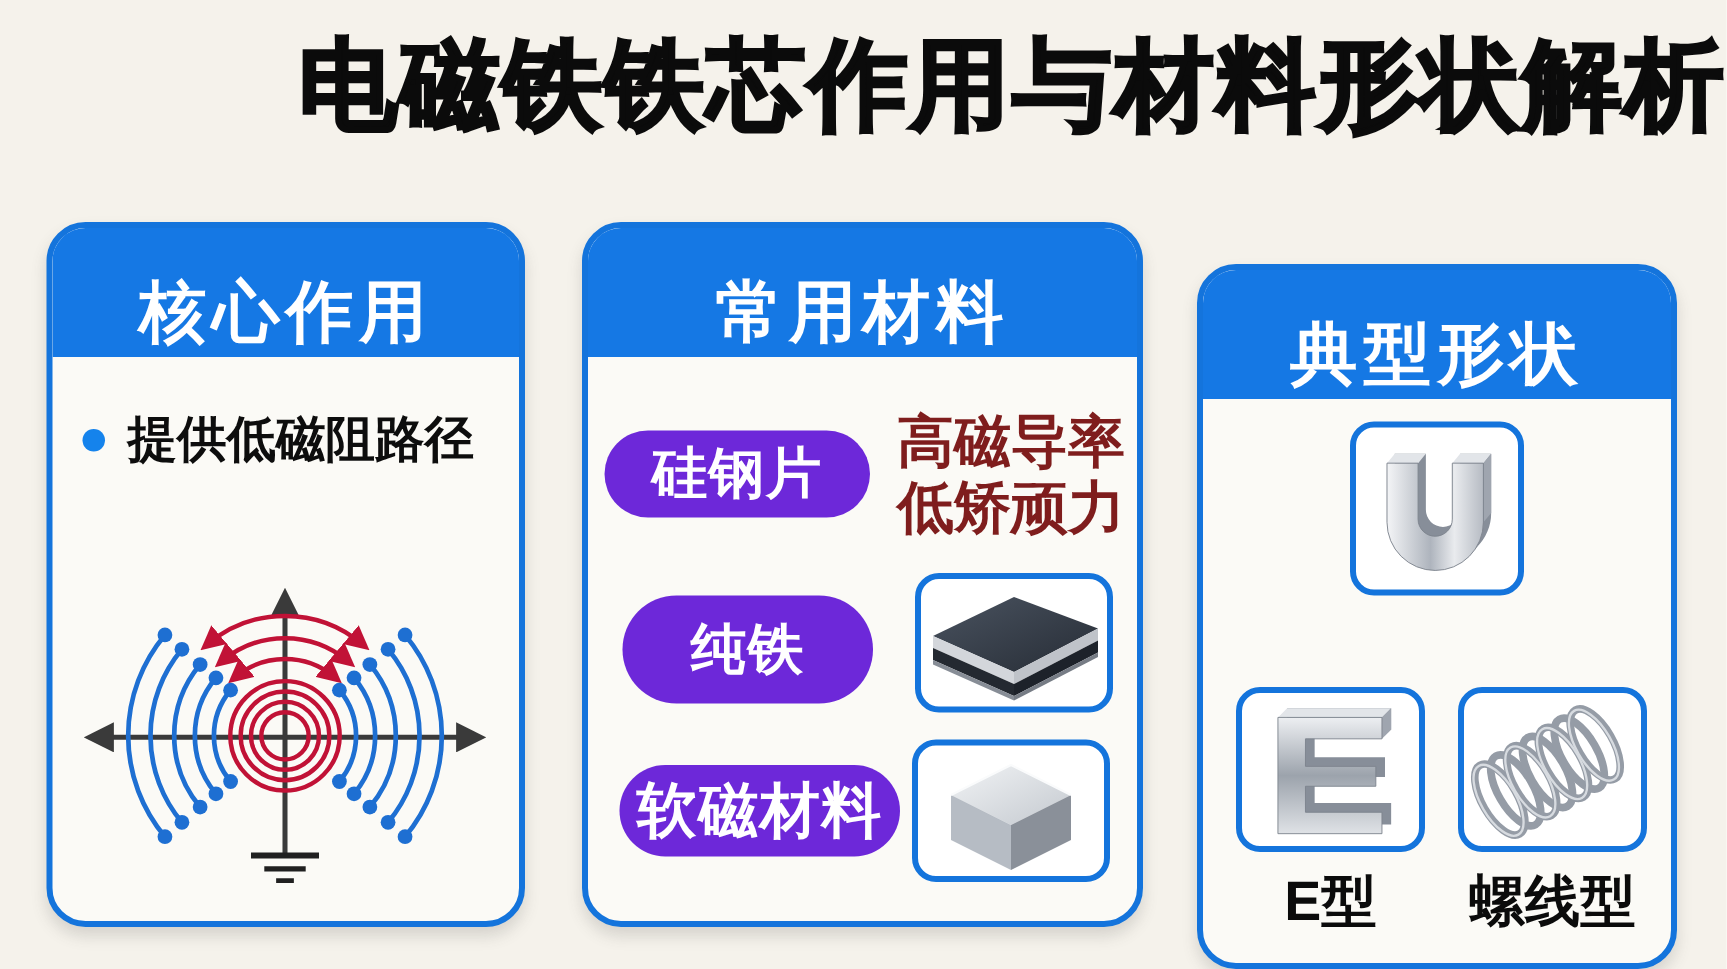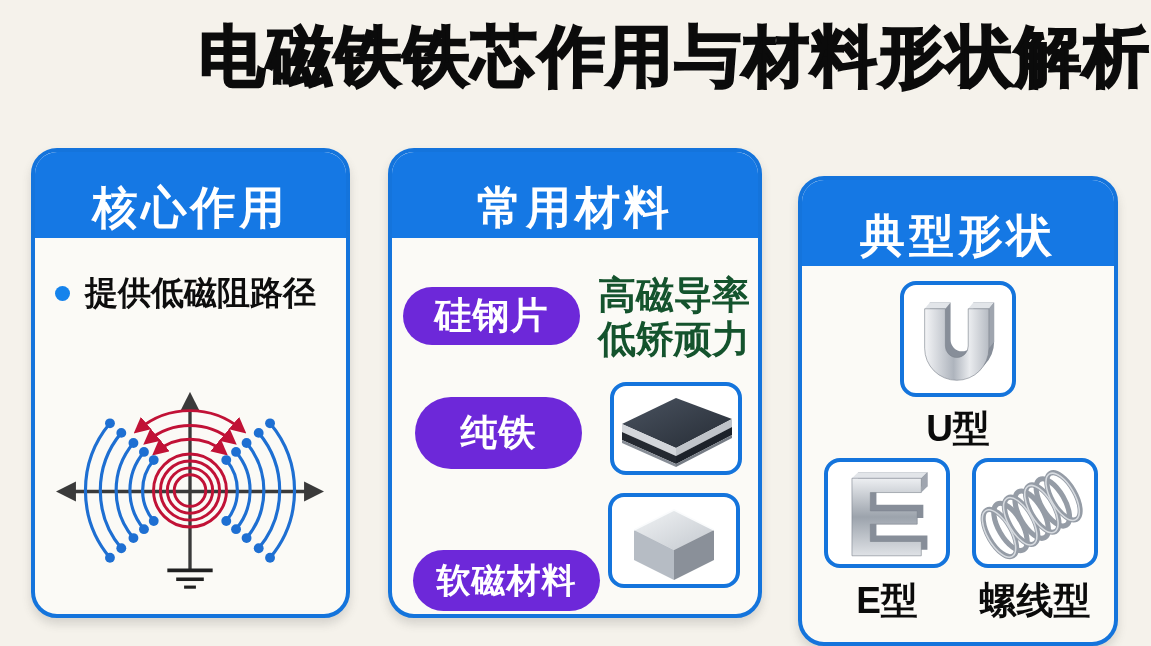--- a/index.html
+++ b/index.html
@@ -22,23 +22,23 @@
   .bullet-row{display:flex;align-items:center;gap:15px;height:58px;}
   .dot{width:15px;height:15px;border-radius:50%;background:#1583EC;flex:0 0 auto;}
   .btext{font-size:33px;font-weight:800;color:#0D0D0D;white-space:nowrap;}
   .fielddiagram{position:absolute;left:17px;top:228px;width:276px;height:227px;}
   
   .pill{position:absolute;background:#6d28d9;color:#FFF;border-radius:999px;
         display:flex;align-items:center;justify-content:center;
         font-size:37px;font-weight:800;letter-spacing:1px;white-space:nowrap;}
   .pill-a{left:11px;top:135px;width:177px;height:58px;}
   .pill-b{left:23px;top:245px;width:167px;height:72px;}
-  .pill-c{left:21px;top:358px;width:187px;height:61px;font-size:34px;margin-top:40px;}
+  .pill-c{left:21px;top:358px;width:187px;height:61px;font-size:40px;}
   .note{position:absolute;left:206px;top:121px;font-size:38px;font-weight:900;
-        line-height:1.16;color:#14532d;white-space:nowrap;}
+        line-height:1.16;color:#7f1d1d;white-space:nowrap;}
   .note span{display:block;}
   .imgbox{position:absolute;background:#FFF;border:4px solid #1474DC;border-radius:16px;
         overflow:hidden;box-sizing:border-box;}
   .imgbox svg{display:block;width:100%;height:100%;}
   .imgbox-a{left:218px;top:230px;width:132px;height:93px;}
   .imgbox-b{left:216px;top:341px;width:132px;height:95px;}
   
   .shapebox{position:absolute;background:#FFF;border:4px solid #1474DC;border-radius:16px;
         box-sizing:border-box;display:flex;align-items:center;justify-content:center;overflow:hidden;}
   .shapebox svg{display:block;width:96%;height:96%;}
@@ -190,21 +190,20 @@
               <stop offset="1" stop-color="#B6BBC3"></stop>
           </linearGradient>
         </defs>
         <path d="M18 14 L38 14 L38 50 A11 11 0 0 0 60 50 L60 14 L80 14 L80 52 A31 31 0 0 1 18 52 Z" transform="translate(5,-6)" fill="#878E99"></path>
         <polygon points="18,14 38,14 43,8 23,8" fill="#E2E5E9"></polygon>
         <polygon points="60,14 80,14 85,8 65,8" fill="#E2E5E9"></polygon>
         <polygon points="80,14 85,8 85,46 80,52" fill="#9FA5AF"></polygon>
         <path d="M18 14 L38 14 L38 50 A11 11 0 0 0 60 50 L60 14 L80 14 L80 52 A31 31 0 0 1 18 52 Z" fill="url(#gU)" stroke="#7D838D" stroke-width=".6"></path>
       </svg>
     </div>
-    <div class="shapelabel ulabel">U型</div>
 
     <div class="shapebox ebox">
       <svg viewBox="0 0 100 96" xmlns="http://www.w3.org/2000/svg">
         <defs>
           <linearGradient id="gE" x1="0" y1="0" x2="0" y2="1">
             <stop offset="0" stop-color="#EDEFF2"></stop>
               <stop offset=".5" stop-color="#9CA3AC"></stop>
             <stop offset="1" stop-color="#DFE2E6"></stop>
           </linearGradient>
         </defs>

